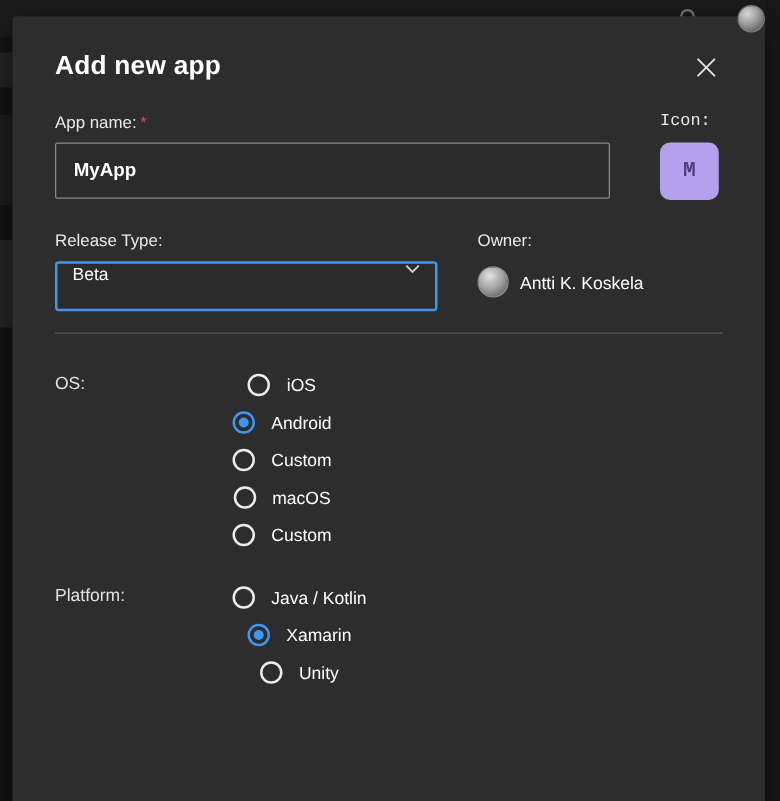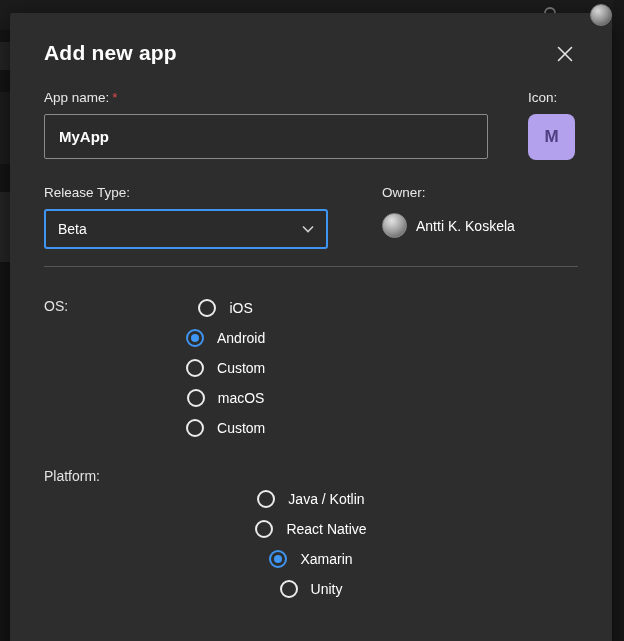--- a/index.html
+++ b/index.html
@@ -54,51 +54,51 @@
   
   .row-appname { display: flex; justify-content: space-between; margin-top: 25px; }
   .appname-col { width: 444px; }
   .text-input {
     margin-top: 9px; width: 444px; height: 45px;
     background: #2b2b2b; border: 1px solid #8a8a8a; border-radius: 2px;
     color: #ffffff; font-weight: 700; font-size: 15px;
     padding: 0 14px; outline: none;
     font-family: "Liberation Sans", sans-serif;
   }
-  .icon-col { width: 50px; }
+  .icon-col { width: 50px; font-family: Liberation Mono, monospace; }
   .icon-tile {
     margin-top: 9px; width: 47px; height: 46px; border-radius: 8px;
     display: flex; align-items: center; justify-content: center;
     font-size: 17px; font-weight: 700;
   }
 
   
   .row-release { display: flex; margin-top: 25px; }
   .release-col { width: 306px; }
   .select-box {
-    margin-top: 9px; width: 284px; height: 40px;
+    margin-top: 9px; width: 306px; height: 40px;
     background: #2b2b2b; border-radius: 3px;
-    display: flex; align-items: center; justify-content: space-between;
+    display: flex; justify-content: space-between;
     padding: 0 12px; font-size: 14px; color: #fff; cursor: pointer;
   }
   .owner-col { margin-left: 32px; }
   .owner-row { display: flex; align-items: center; margin-top: 13px; gap: 9px; }
   .owner-avatar {
     width: 25px; height: 25px; border-radius: 50%;
     background: radial-gradient(circle at 38% 30%, #e3e3e3, #a2a2a2 48%, #5a5a5a 92%);
     border: 1px solid #8c8c8c;
     flex: none;
   }
   .owner-name { font-size: 14px; color: #fff; }
 
   .divider { border: none; border-top: 1px solid #565656; margin-top: 17px; }
 
   
   .radio-group { display: flex; margin-top: 26px; }
-  .radio-group.platform { margin-top: 20px; flex-direction: column; }
+  .radio-group.platform { margin-top: 20px; }
   .group-label { width: 142px; font-size: 14px; color: #e3e3e3; padding-top: 5px; flex: none; }
   .radio-options { display: flex; flex-direction: column; align-items: center; }
   .radio-row { display: flex; align-items: center; height: 30px; gap: 13px; cursor: pointer; }
   .radio {
     width: 18px; height: 18px; border-radius: 50%;
     border: 2px solid #ececec; background: transparent;
     display: flex; align-items: center; justify-content: center;
     flex: none;
   }
   .radio.selected { border-color: var(--accent); }
@@ -205,24 +205,20 @@
   </div>
 
   <div class="radio-group platform">
     <div class="group-label">Platform:</div>
     <div class="radio-options">
         <div class="radio-row">
           <span class="radio"></span>
           <span class="radio-label">Java / Kotlin</span>
         </div>
         <div class="radio-row">
-          <span class="radio"></span>
-          <span class="radio-label">React Native</span>
-        </div>
-        <div class="radio-row">
           <span class="radio selected">
             <span class="radio-dot"></span>
           </span>
           <span class="radio-label">Xamarin</span>
         </div>
         <div class="radio-row">
           <span class="radio"></span>
           <span class="radio-label">Unity</span>
         </div>
       </div>

